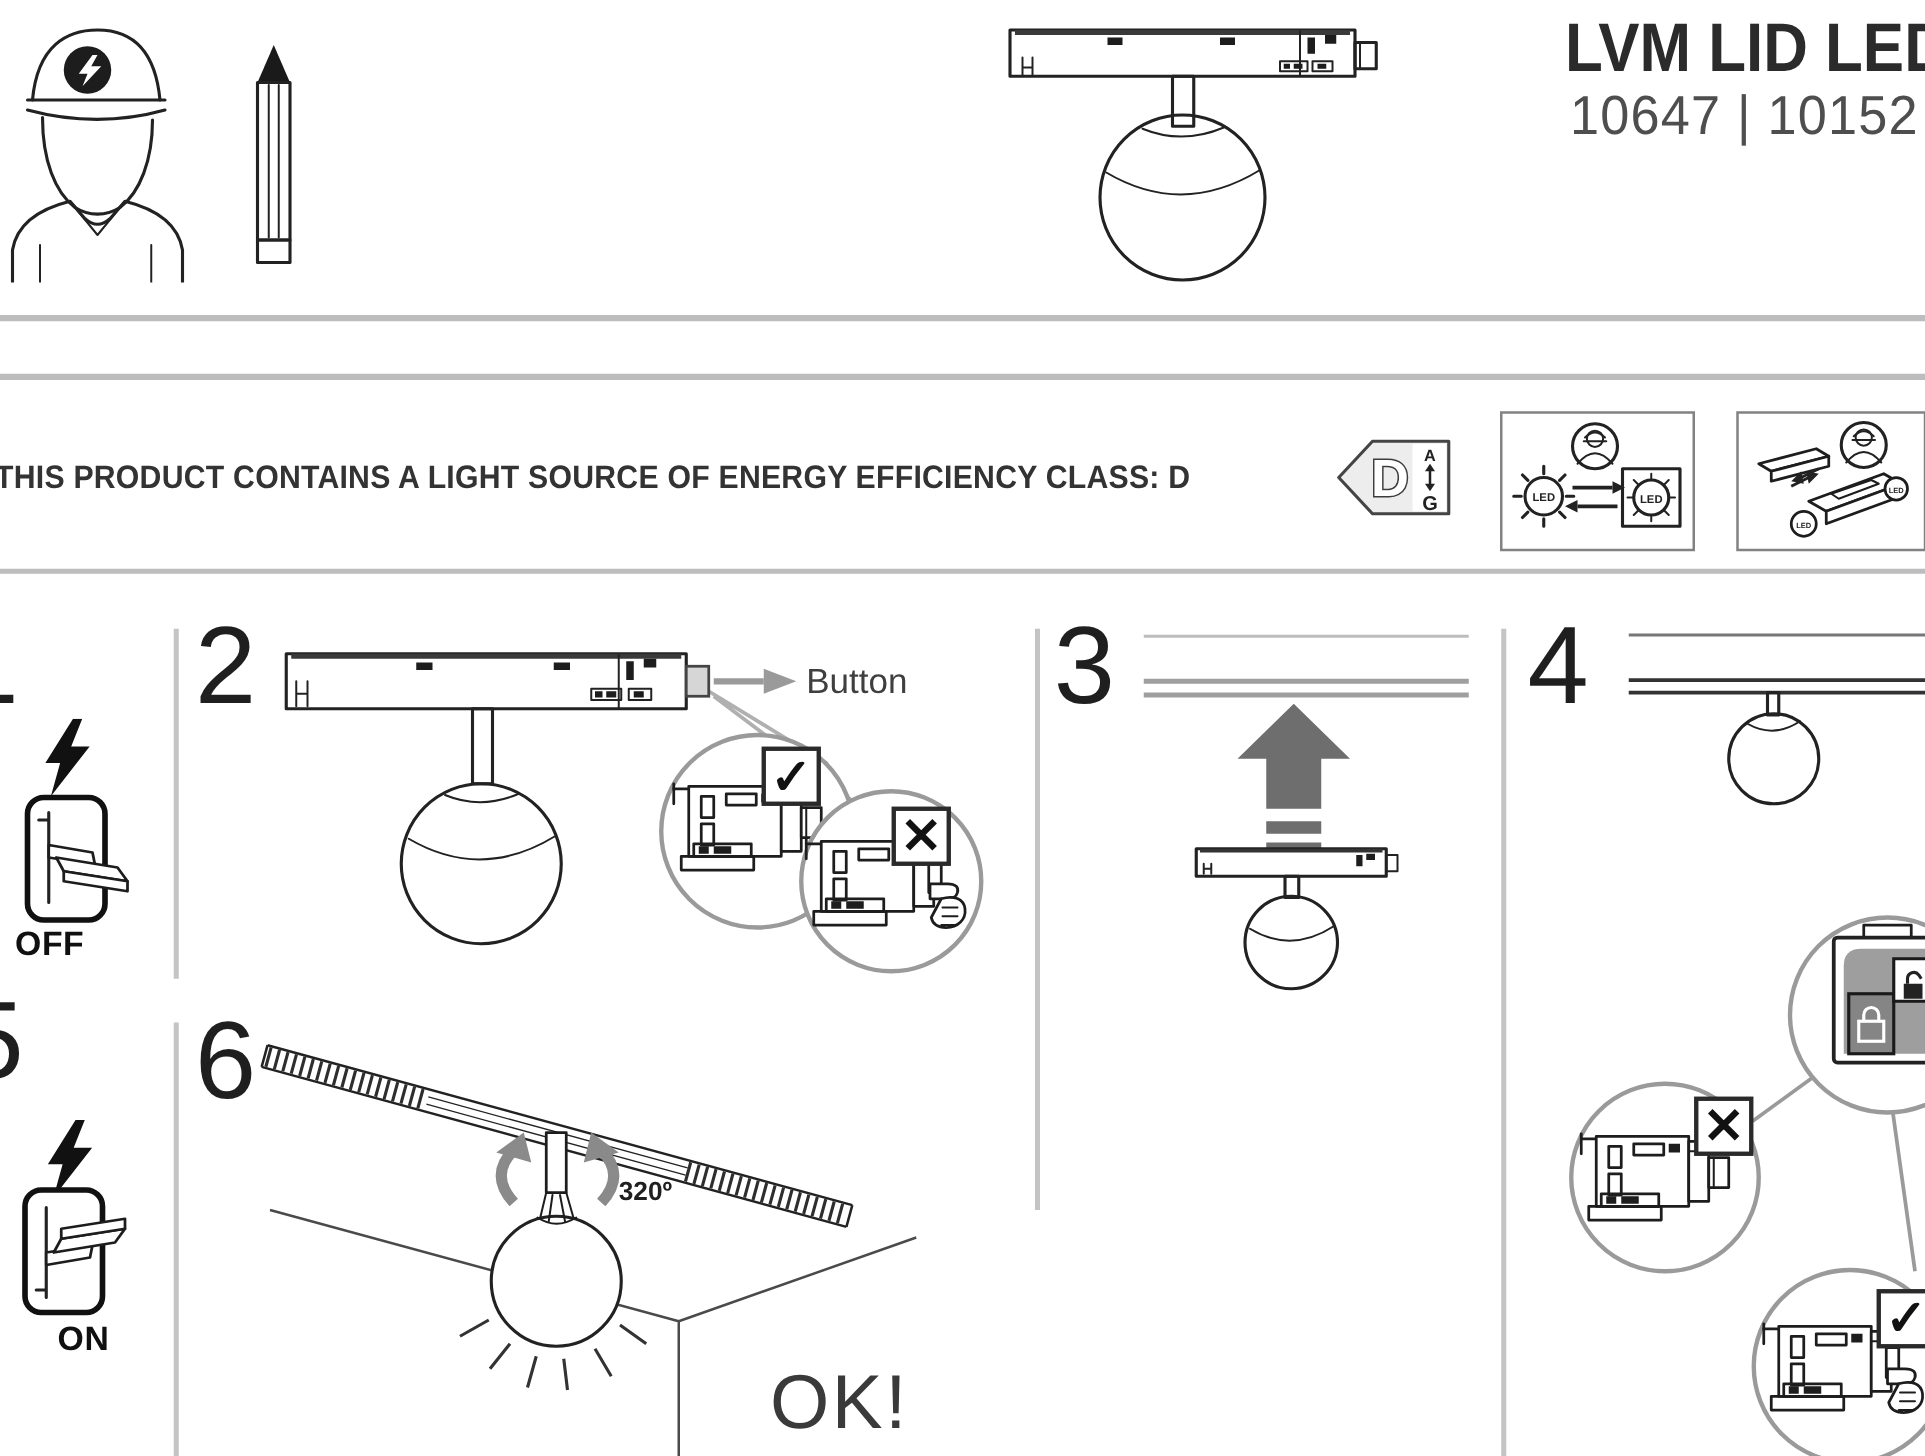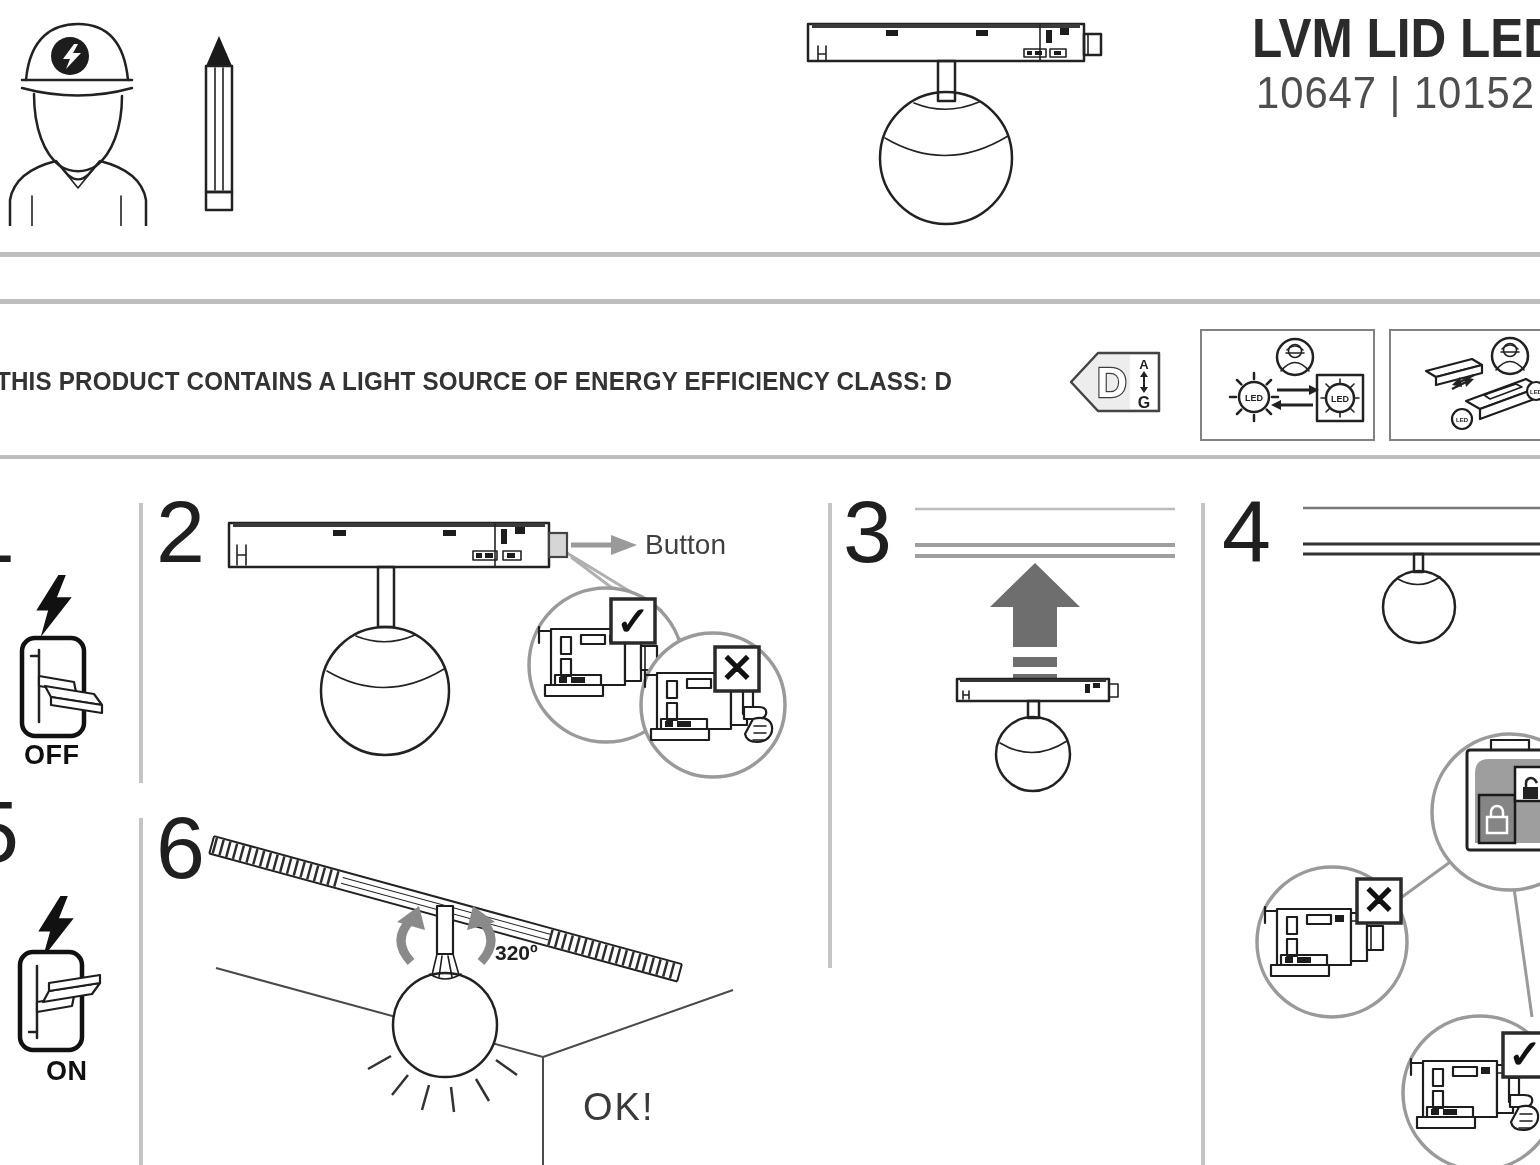--- a/index.html
+++ b/index.html
@@ -5,23 +5,23 @@
   html,body{margin:0;padding:0;background:#fff;}
   body{font-family:"Liberation Sans",sans-serif;}
   .page{position:relative;width:1540px;height:1165px;background:#fff;overflow:hidden;}
   .abs{position:absolute;}
   .hline{position:absolute;left:0;width:1540px;background:#bdbdbd;}
   .vline{position:absolute;width:4px;background:#c4c4c4;}
   .step-num{position:absolute;font-size:88px;line-height:1;color:#1f1f1f;font-weight:400;letter-spacing:0;}
   .title{position:absolute;left:1252px;top:6px;font-size:55px;font-weight:700;color:#2b2b2b;white-space:nowrap;transform:scaleX(.9);transform-origin:left top;}
   .codes{position:absolute;left:1256px;top:68px;font-size:44px;font-weight:400;color:#4e4e4e;white-space:nowrap;letter-spacing:1px;transform:scaleX(.95);transform-origin:left top;}
   .energy-text{position:absolute;left:-4px;top:366px;font-size:26px;font-weight:700;color:#333;white-space:nowrap;transform:scaleX(.93);transform-origin:left top;letter-spacing:.2px;}
-  .icon-box{position:absolute;border:2px solid #828282;background:#fff;padding-left:19px;}
+  .icon-box{position:absolute;border:2px solid #828282;background:#fff;}
   .switch-label{position:absolute;font-size:27px;font-weight:700;color:#101010;letter-spacing:.5px;}
-  .ok-label{position:absolute;left:583px;top:1086px;font-size:38px;color:#3a3a3a;font-weight:400;letter-spacing:2px;}
+  .ok-label{position:absolute;left:616px;top:1086px;font-size:61px;color:#3a3a3a;font-weight:400;letter-spacing:2px;}
   svg{display:block;}
   svg text{font-family:"Liberation Sans",sans-serif;}
   .k{fill:none;stroke:#1d1d1d;stroke-width:2.2;stroke-linejoin:round;stroke-linecap:round;}
   .kw{fill:#fff;stroke:#1d1d1d;stroke-width:2.2;stroke-linejoin:round;}
   .kd{fill:#1d1d1d;stroke:none;}
   .ln{fill:none;stroke:#222;stroke-width:2.5;stroke-linejoin:round;stroke-linecap:round;}
   .thn{stroke-width:1.6;}
   .mag{fill:#fff;stroke:#9a9a9a;stroke-width:3.5;}
   .chkbox{fill:#fff;stroke:#2a2a2a;stroke-width:3.5;}
   .glyph{font-size:40px;font-weight:700;fill:#111;}
@@ -175,21 +175,21 @@
   <svg class="abs" style="left:30px;top:575px" width="48" height="62" viewBox="0 0 56 84">
     <polygon points="34,0 4,48 20,48 10,84 52,30 32,30 44,0" fill="#111"></polygon>
   </svg>
   <svg class="abs" style="left:18px;top:634px" width="90" height="106" viewBox="0 0 90 106">
     <rect x="4" y="4" width="62" height="98" rx="13" fill="#fff" stroke="#111" stroke-width="4.5"></rect>
     <path class="ln" d="M21,16 V88 M13,22 H21"></path>
     <polygon class="kw" points="21,42 56,48 58,58 21,52"></polygon>
     <polygon class="kw" points="27,52 76,60 84,71 33,63"></polygon>
     <polygon class="kw" points="33,63 84,71 84,79 33,71"></polygon>
   </svg>
-  <div class="switch-label" style="left:24px;top:740px">OFF</div>
+  <div class="switch-label" style="left:12px;top:740px">OFF</div>
 
   <div class="step-num" style="left:156px;top:488px">2</div>
   <svg class="abs" style="left:143px;top:495px" width="692" height="300" viewBox="0 0 692 300">
 
     <path d="M424,58 L519,116 M428,62 L542,148" stroke="#b0b0b0" stroke-width="3" fill="none"></path>
 
     <rect class="ln" x="86" y="28" width="320" height="44"></rect>
     <rect x="90" y="28" width="312" height="4" fill="#3a3a3a"></rect>
     <rect class="kd" x="190" y="35" width="13" height="6"></rect>
       <rect class="kd" x="300" y="35" width="13" height="6"></rect>

